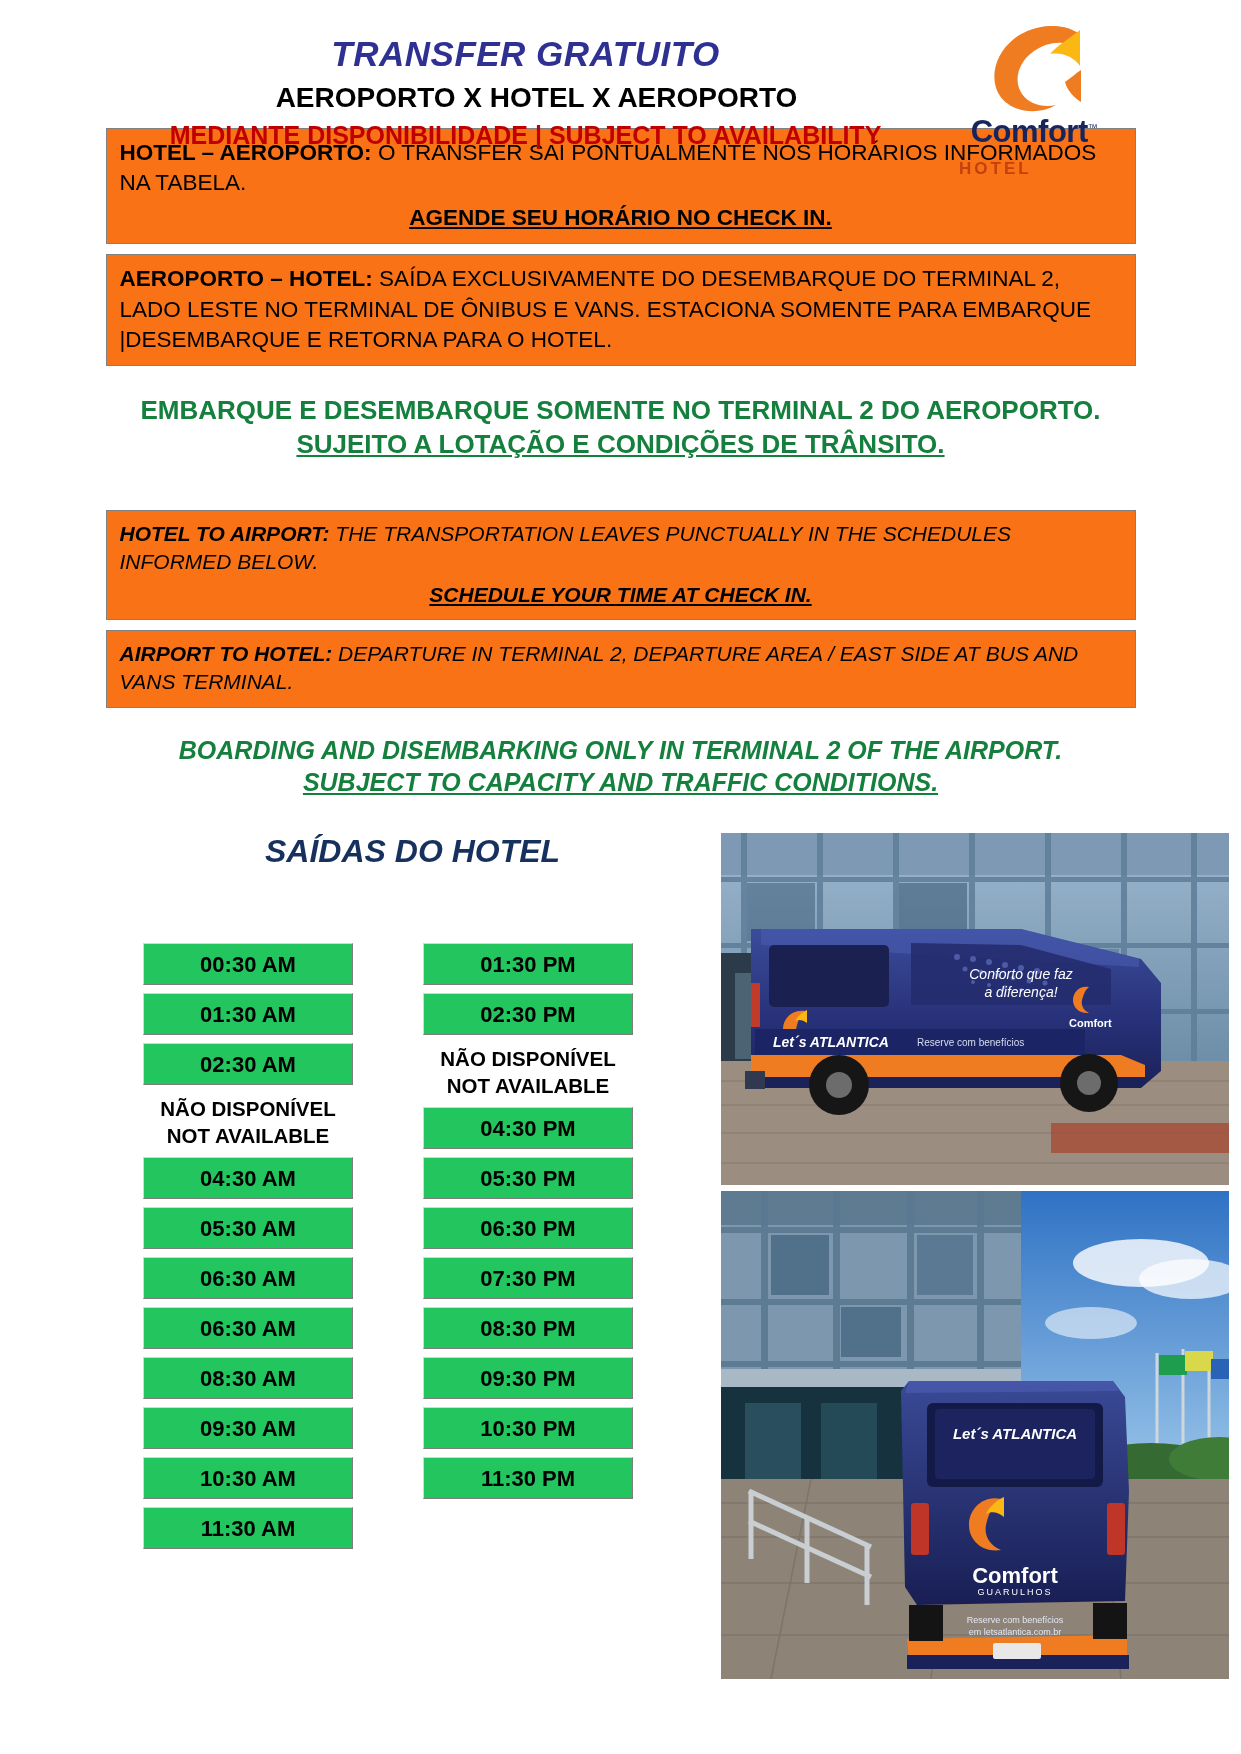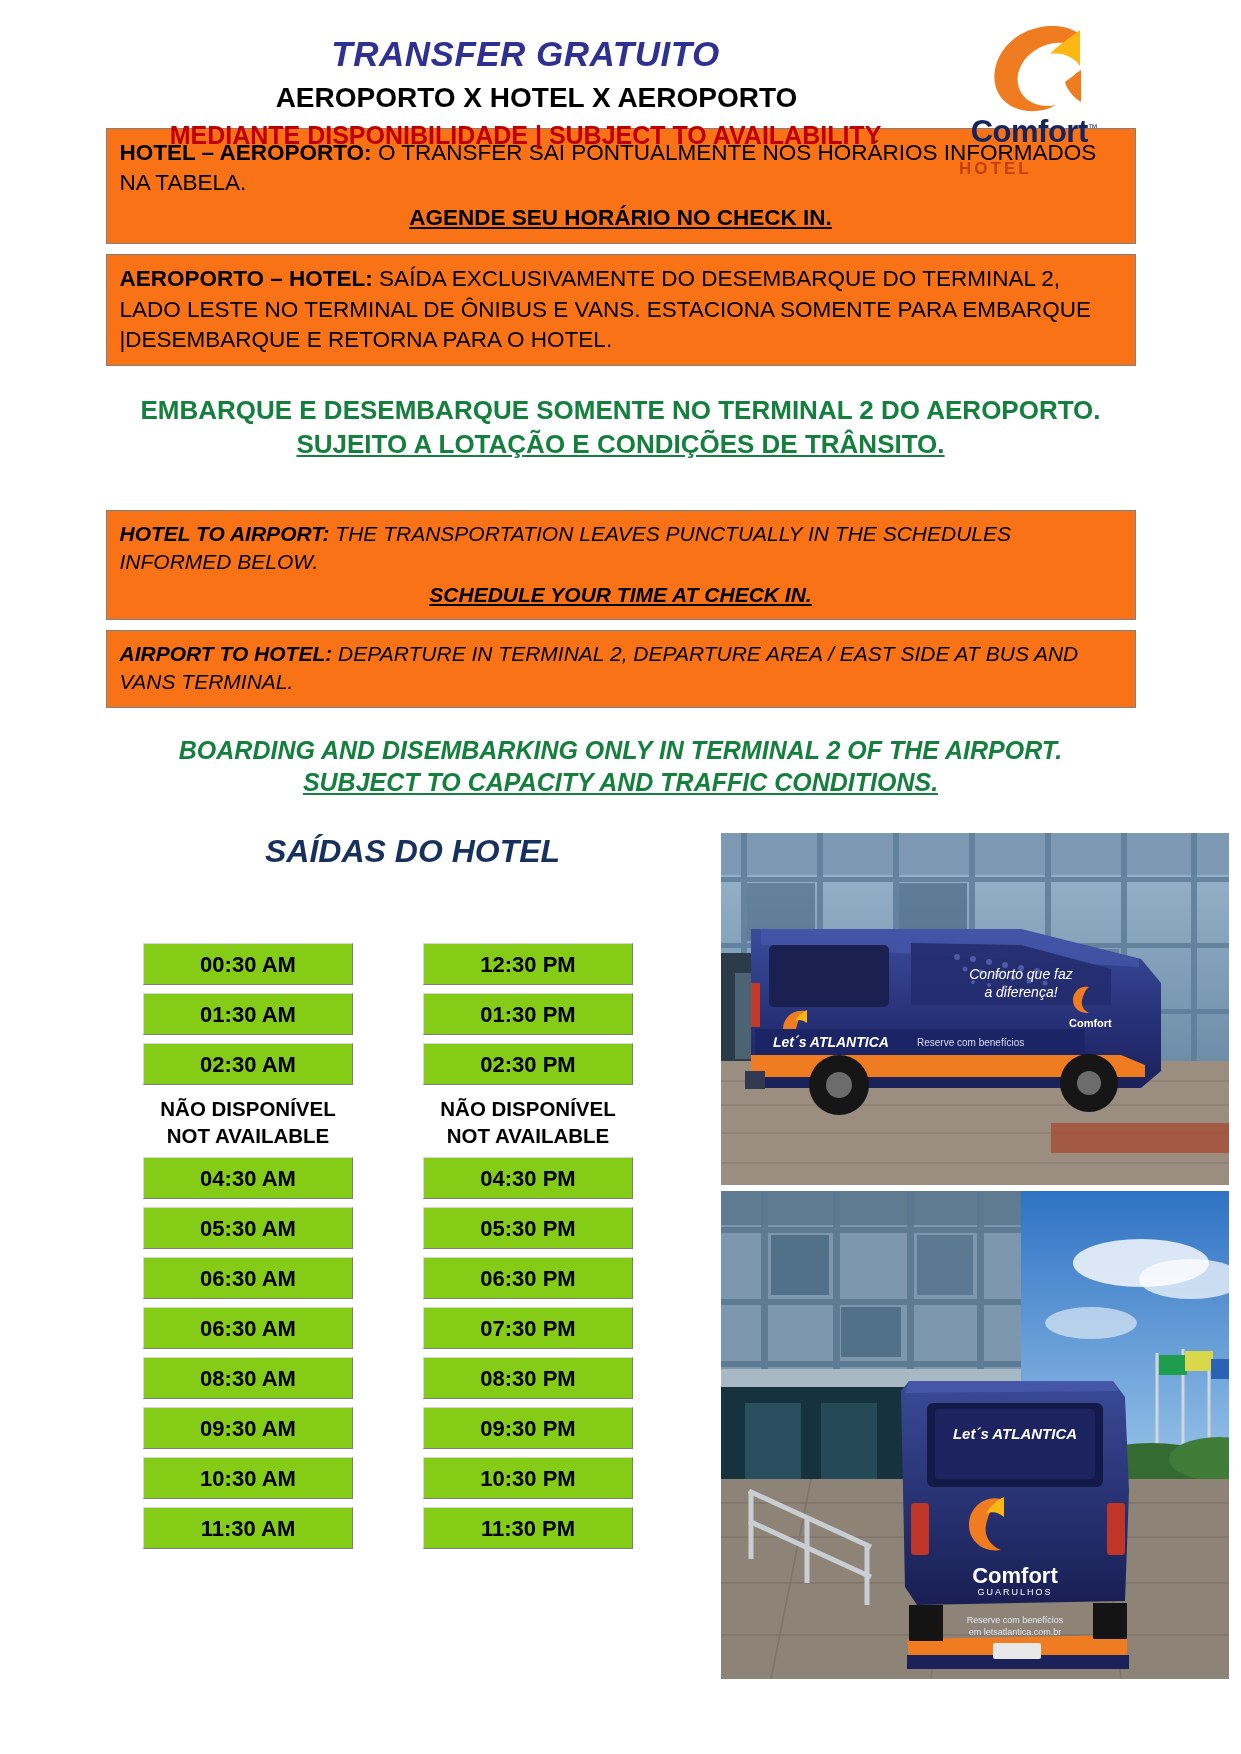--- a/index.html
+++ b/index.html
@@ -155,21 +155,21 @@
     left: 0;
     top: 110px;
     width: 720px;
     display: flex;
     gap: 70px;
     padding-left: 143px;
     box-sizing: border-box;
   }
   .col { width: 210px; }
   .slot {
-    background: #84cc16;
+    background: #22c55e;
     border: 1px solid #7d7d7d;
     border-top-color: #d6d6d6;
     border-left-color: #d6d6d6;
     text-align: center;
     font-size: 22px;
     font-weight: bold;
     color: #000;
     padding: 7px 0 8px 0;
     margin-bottom: 8px;
     box-sizing: border-box;
@@ -270,21 +270,20 @@
         <div class="slot">04:30 AM</div>
         <div class="slot">05:30 AM</div>
         <div class="slot">06:30 AM</div>
         <div class="slot">06:30 AM</div>
         <div class="slot">08:30 AM</div>
         <div class="slot">09:30 AM</div>
         <div class="slot">10:30 AM</div>
         <div class="slot">11:30 AM</div>
       </div>
     <div class="col" id="col-pm">
-        <div class="slot">12:30 PM</div>
         <div class="slot">01:30 PM</div>
         <div class="slot">02:30 PM</div>
         <div class="na">
           <div>NÃO DISPONÍVEL</div>
           <div>NOT AVAILABLE</div>
         </div>
         <div class="slot">04:30 PM</div>
         <div class="slot">05:30 PM</div>
         <div class="slot">06:30 PM</div>
         <div class="slot">07:30 PM</div>

